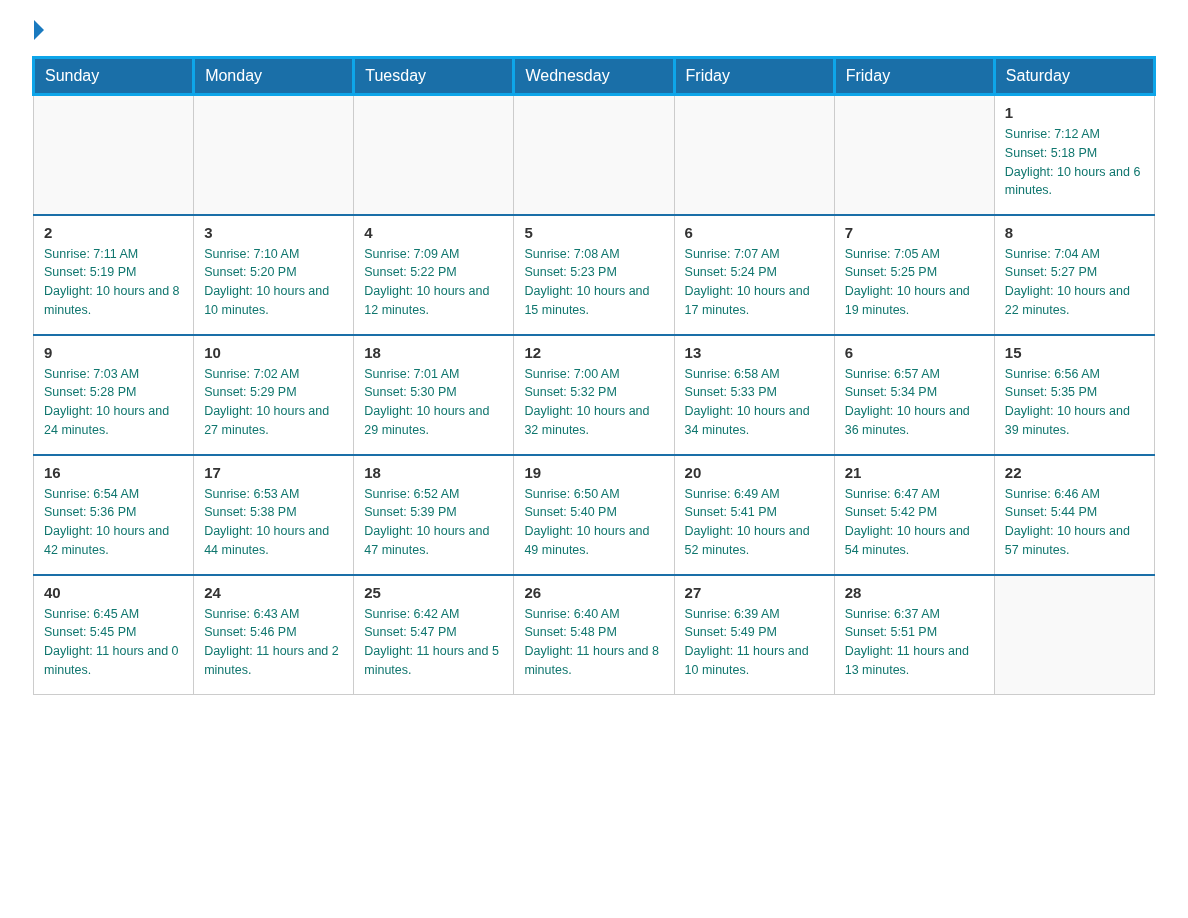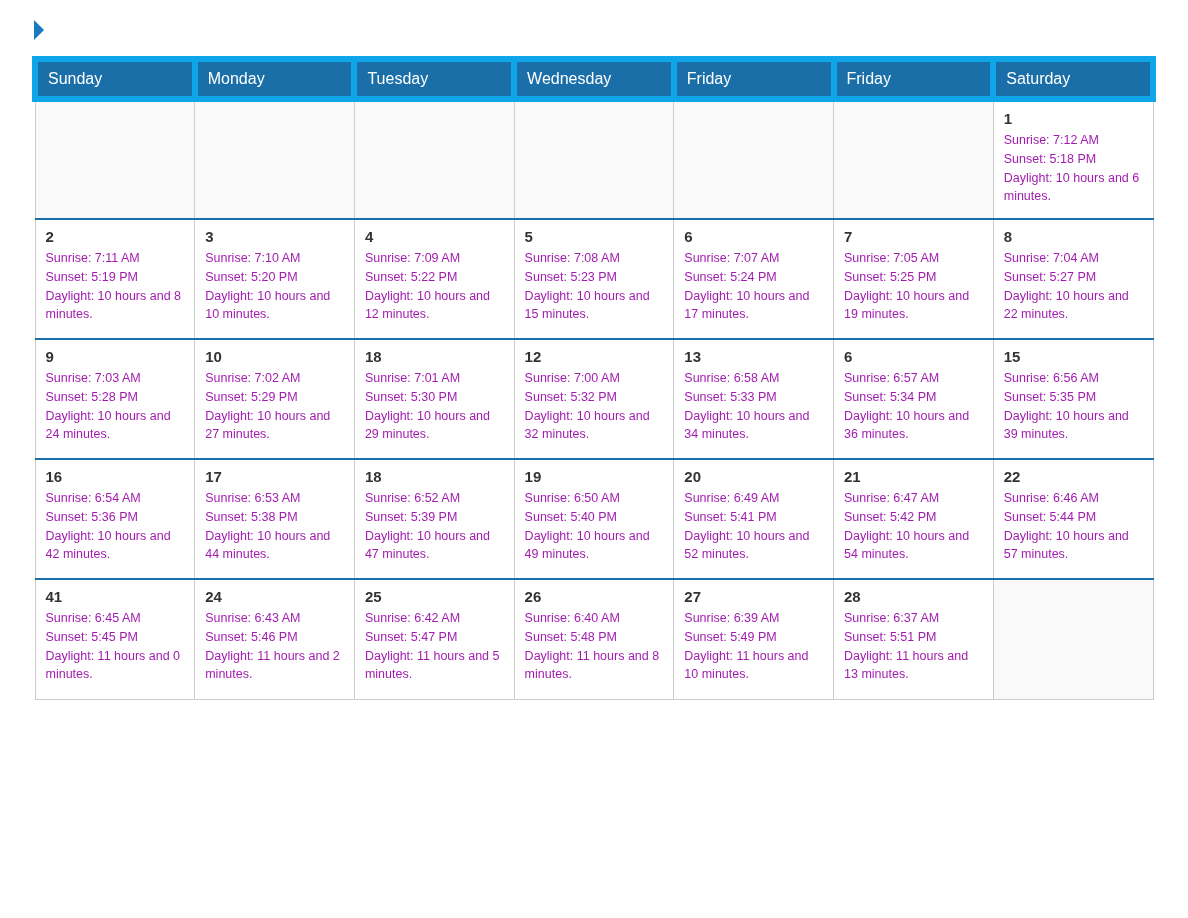--- a/index.html
+++ b/index.html
@@ -61,42 +61,42 @@
       border-collapse: collapse;
       border: 1px solid #aaa;
     }
     .calendar th {
       background: #1a6fa8;
       color: #fff;
       font-size: 16px;
       font-weight: normal;
       padding: 8px 10px;
       text-align: left;
-      border: 6px solid #0ea5e9;
+      border: 3px solid #0ea5e9;
     }
     .calendar td {
       vertical-align: top;
       padding: 8px 10px;
       border: 1px solid #ccc;
       width: 14.28%;
       min-height: 110px;
       height: 120px;
       font-size: 13px;
       color: #333;
     }
     .day-number {
       font-size: 15px;
       font-weight: bold;
       display: block;
       margin-bottom: 4px;
     }
     .day-info {
       font-size: 12.5px;
       line-height: 1.5;
-      color: #a21caf;
+      color: #0f766e;
     }
     .empty-cell {
       background: #f9f9f9;
     }
     .row-border td {
       border-top: 2px solid #1a6fa8;
     }
   </style>
 </head>
 <body>
@@ -225,21 +225,21 @@
           <span class="day-number">21</span>
           <div class="day-info">Sunrise: 6:47 AM<br>Sunset: 5:42 PM<br>Daylight: 10 hours and 54 minutes.</div>
         </td>
         <td>
           <span class="day-number">22</span>
           <div class="day-info">Sunrise: 6:46 AM<br>Sunset: 5:44 PM<br>Daylight: 10 hours and 57 minutes.</div>
         </td>
       </tr>
       <tr class="row-border">
         <td>
-          <span class="day-number">41</span>
+          <span class="day-number">40</span>
           <div class="day-info">Sunrise: 6:45 AM<br>Sunset: 5:45 PM<br>Daylight: 11 hours and 0 minutes.</div>
         </td>
         <td>
           <span class="day-number">24</span>
           <div class="day-info">Sunrise: 6:43 AM<br>Sunset: 5:46 PM<br>Daylight: 11 hours and 2 minutes.</div>
         </td>
         <td>
           <span class="day-number">25</span>
           <div class="day-info">Sunrise: 6:42 AM<br>Sunset: 5:47 PM<br>Daylight: 11 hours and 5 minutes.</div>
         </td>

